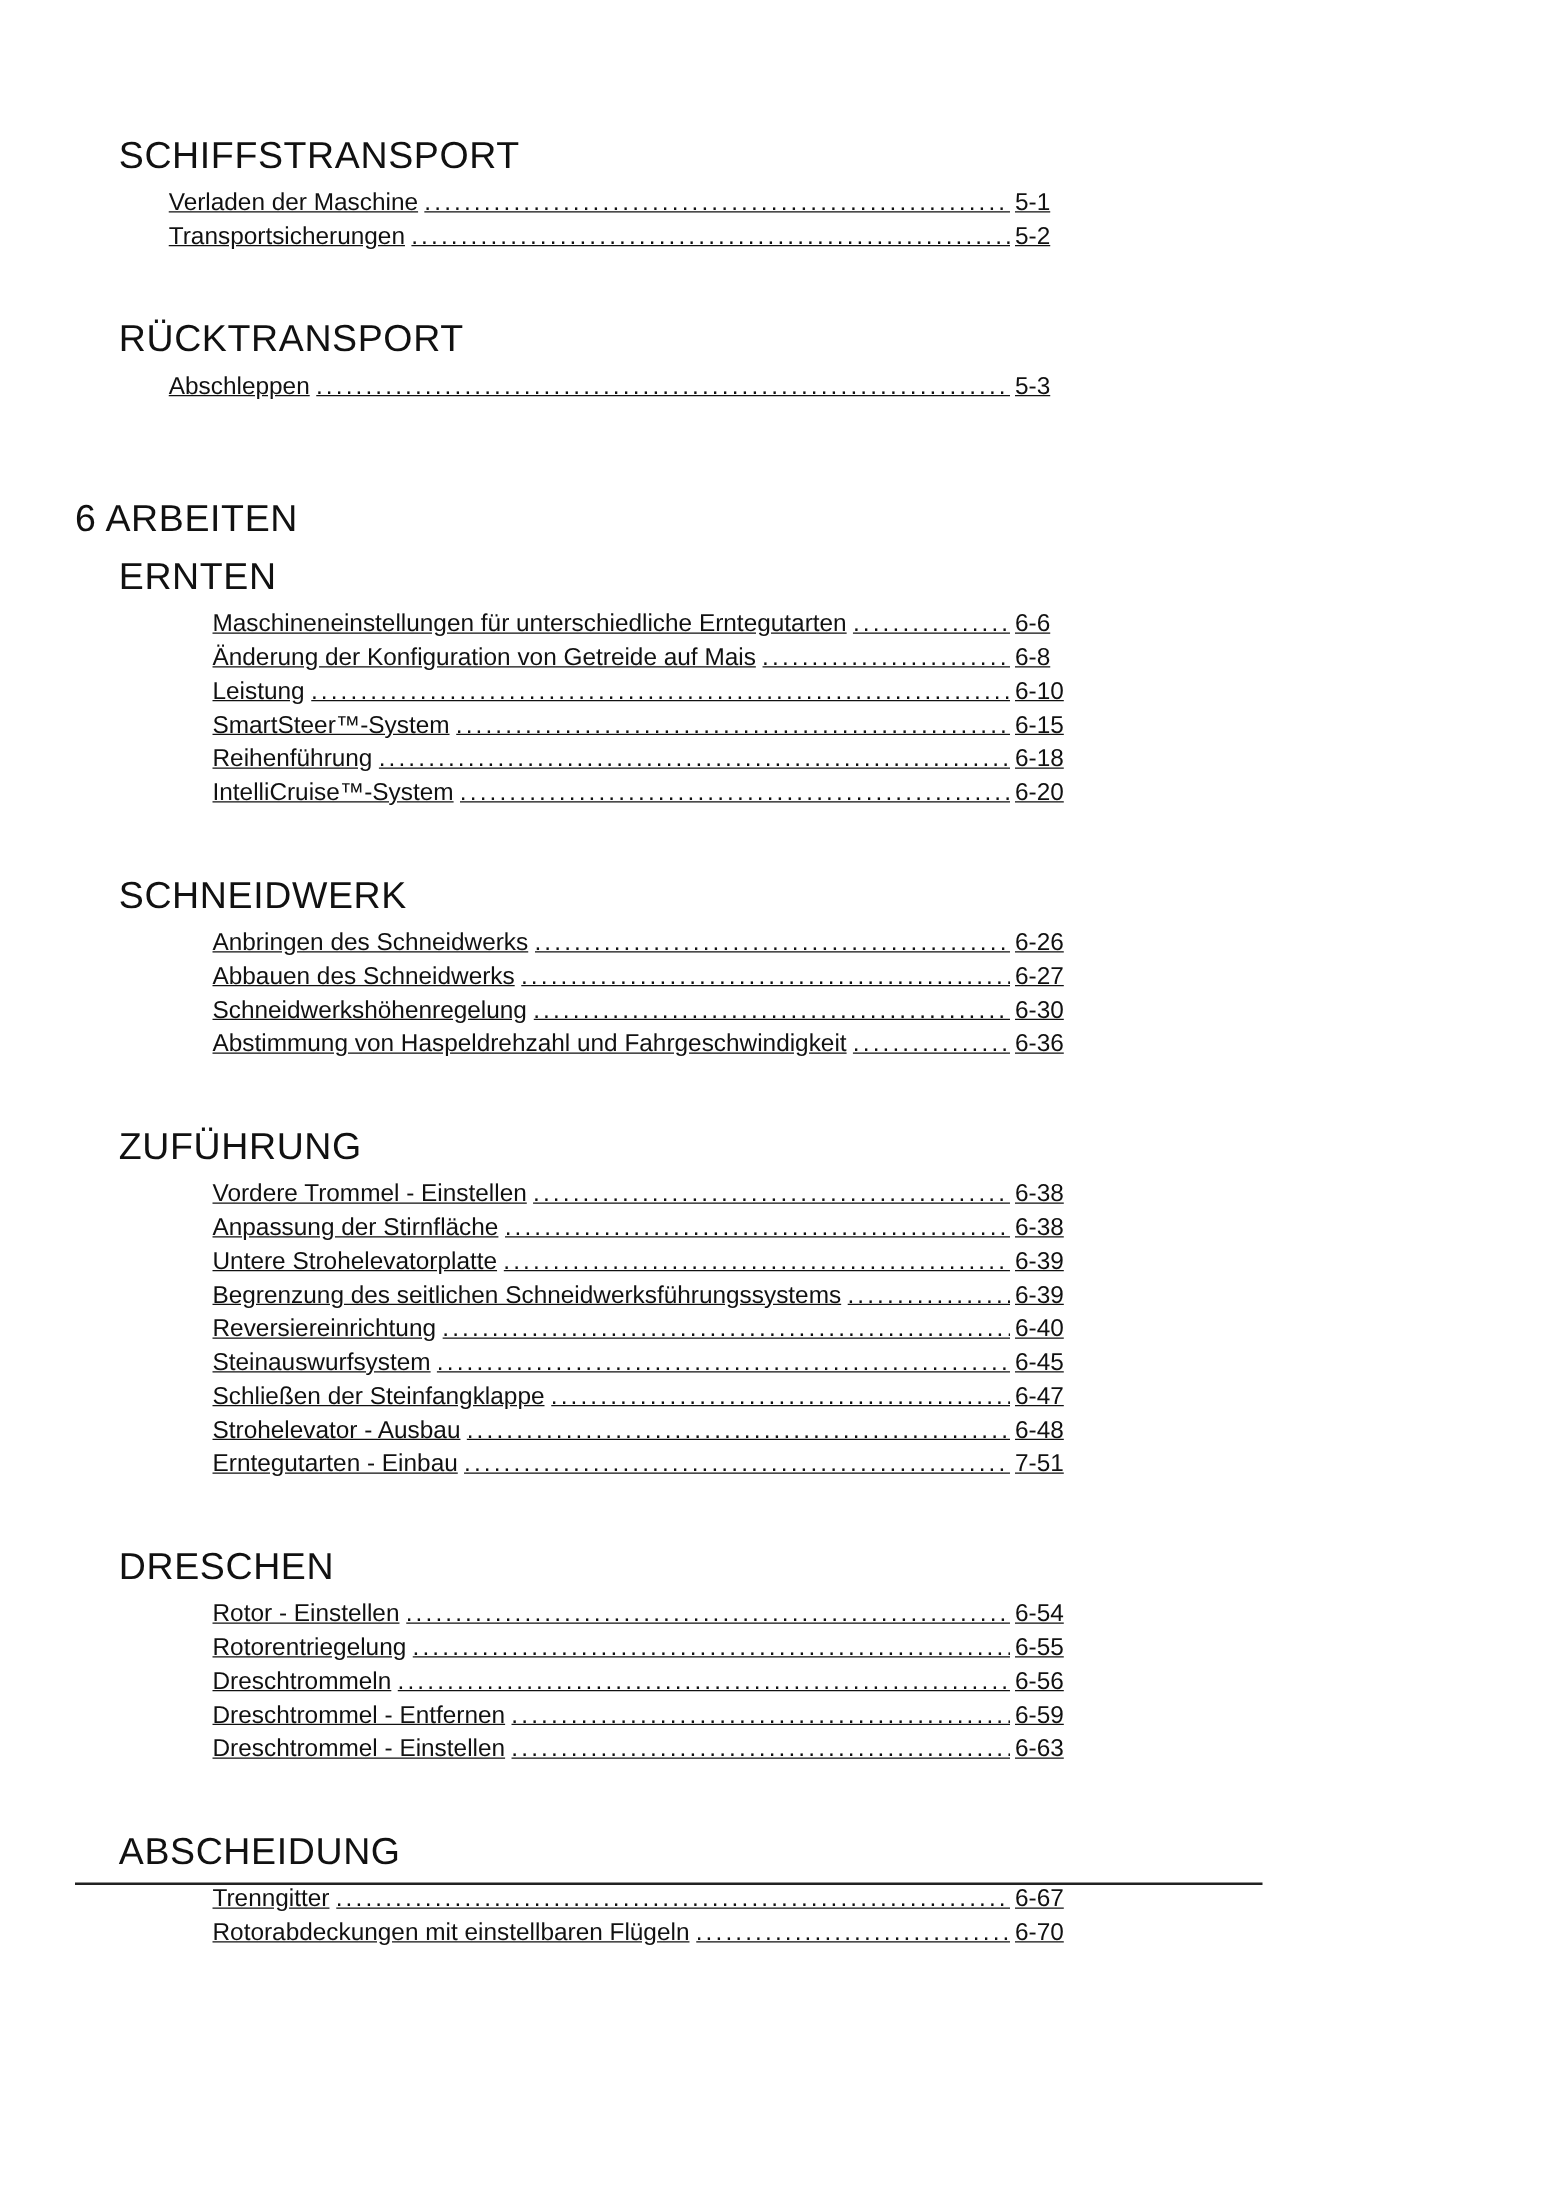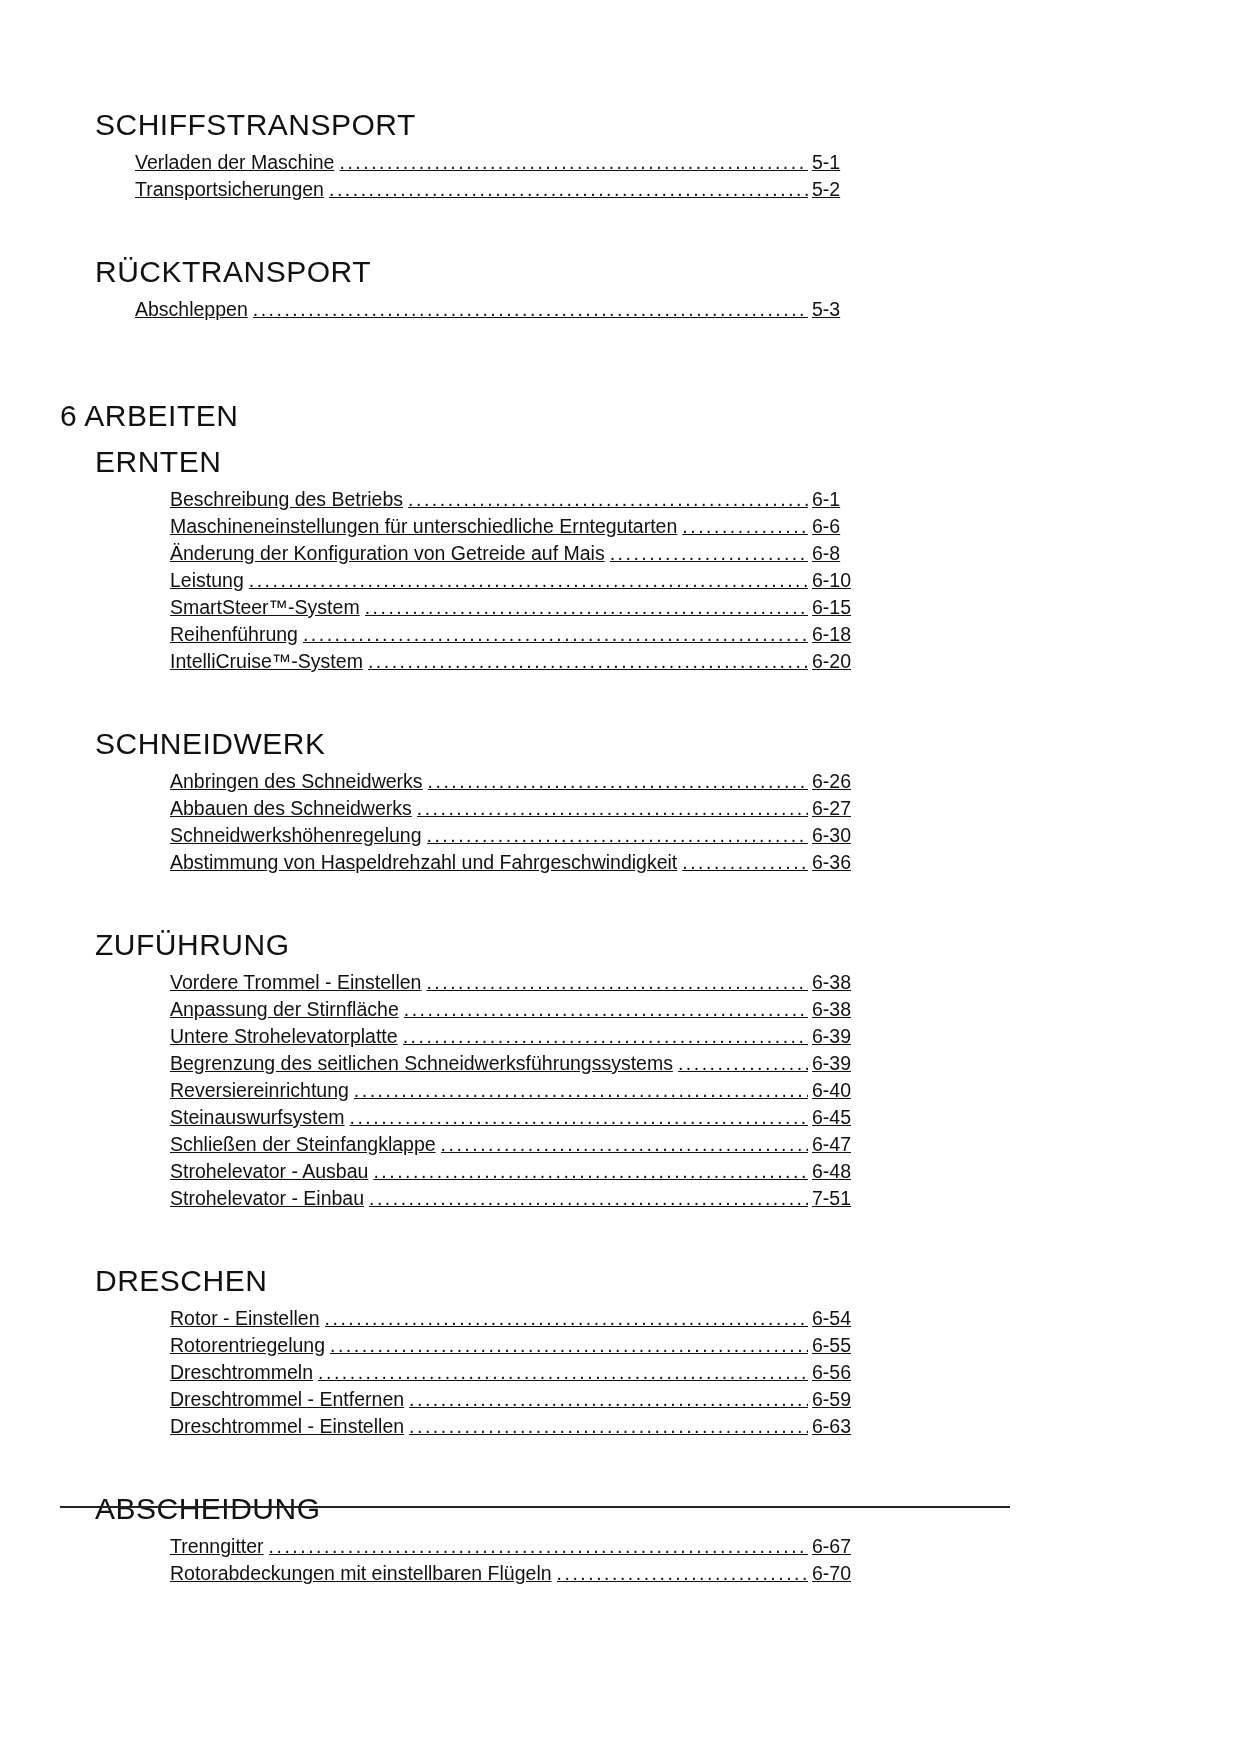--- a/index.html
+++ b/index.html
@@ -105,25 +105,20 @@
           <span class="leader"></span>
           <span class="pagenum">5-3</span>
         </div>
       </section>
       <section class="toc-section chapter">
         <div class="chapter-heading">6 ARBEITEN</div>
       </section>
       <section class="toc-section after-chapter">
         <div class="section-heading">ERNTEN</div>
         <div class="toc-item indent-2">
-          <span class="toc-entry-label">Beschreibung des Betriebs</span>
-          <span class="leader"></span>
-          <span class="pagenum">6-1</span>
-        </div>
-        <div class="toc-item indent-2">
           <span class="toc-entry-label">Maschineneinstellungen für unterschiedliche Erntegutarten</span>
           <span class="leader"></span>
           <span class="pagenum">6-6</span>
         </div>
         <div class="toc-item indent-2">
           <span class="toc-entry-label">Änderung der Konfiguration von Getreide auf Mais</span>
           <span class="leader"></span>
           <span class="pagenum">6-8</span>
         </div>
         <div class="toc-item indent-2">
@@ -206,21 +201,21 @@
           <span class="toc-entry-label">Schließen der Steinfangklappe</span>
           <span class="leader"></span>
           <span class="pagenum">6-47</span>
         </div>
         <div class="toc-item indent-2">
           <span class="toc-entry-label">Strohelevator - Ausbau</span>
           <span class="leader"></span>
           <span class="pagenum">6-48</span>
         </div>
         <div class="toc-item indent-2">
-          <span class="toc-entry-label">Strohelevator - Einbau</span>
+          <span class="toc-entry-label">Erntegutarten - Einbau</span>
           <span class="leader"></span>
           <span class="pagenum">7-51</span>
         </div>
       </section>
       <section class="toc-section">
         <div class="section-heading">DRESCHEN</div>
         <div class="toc-item indent-2">
           <span class="toc-entry-label">Rotor - Einstellen</span>
           <span class="leader"></span>
           <span class="pagenum">6-54</span>

